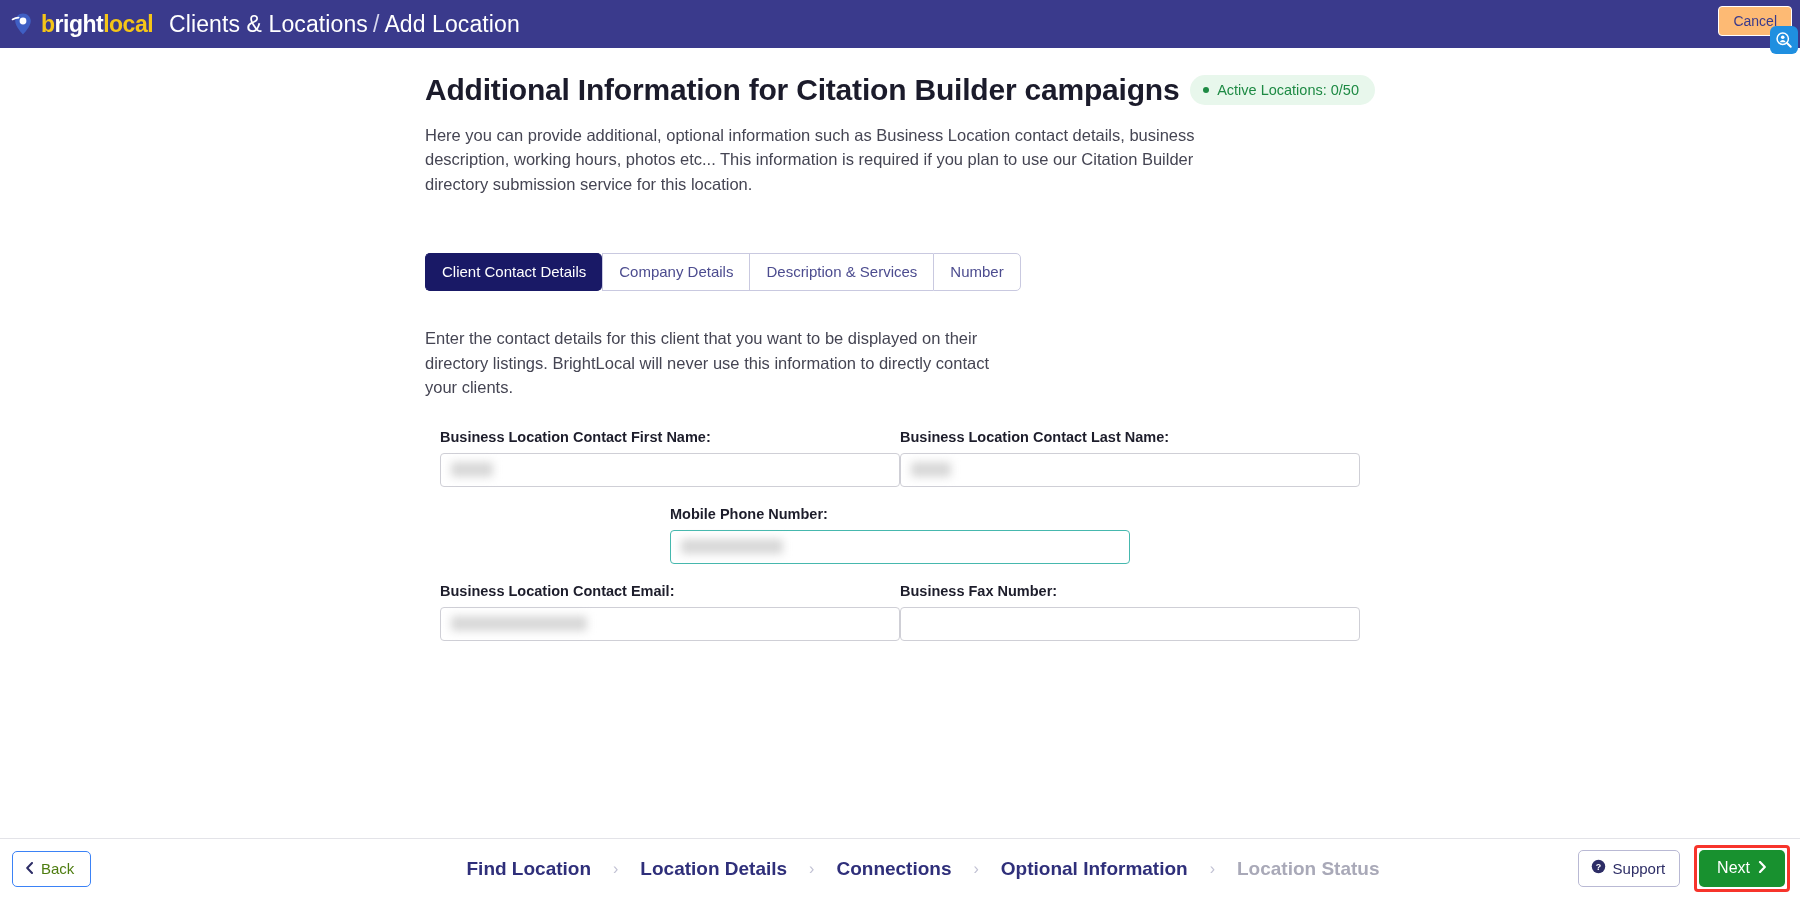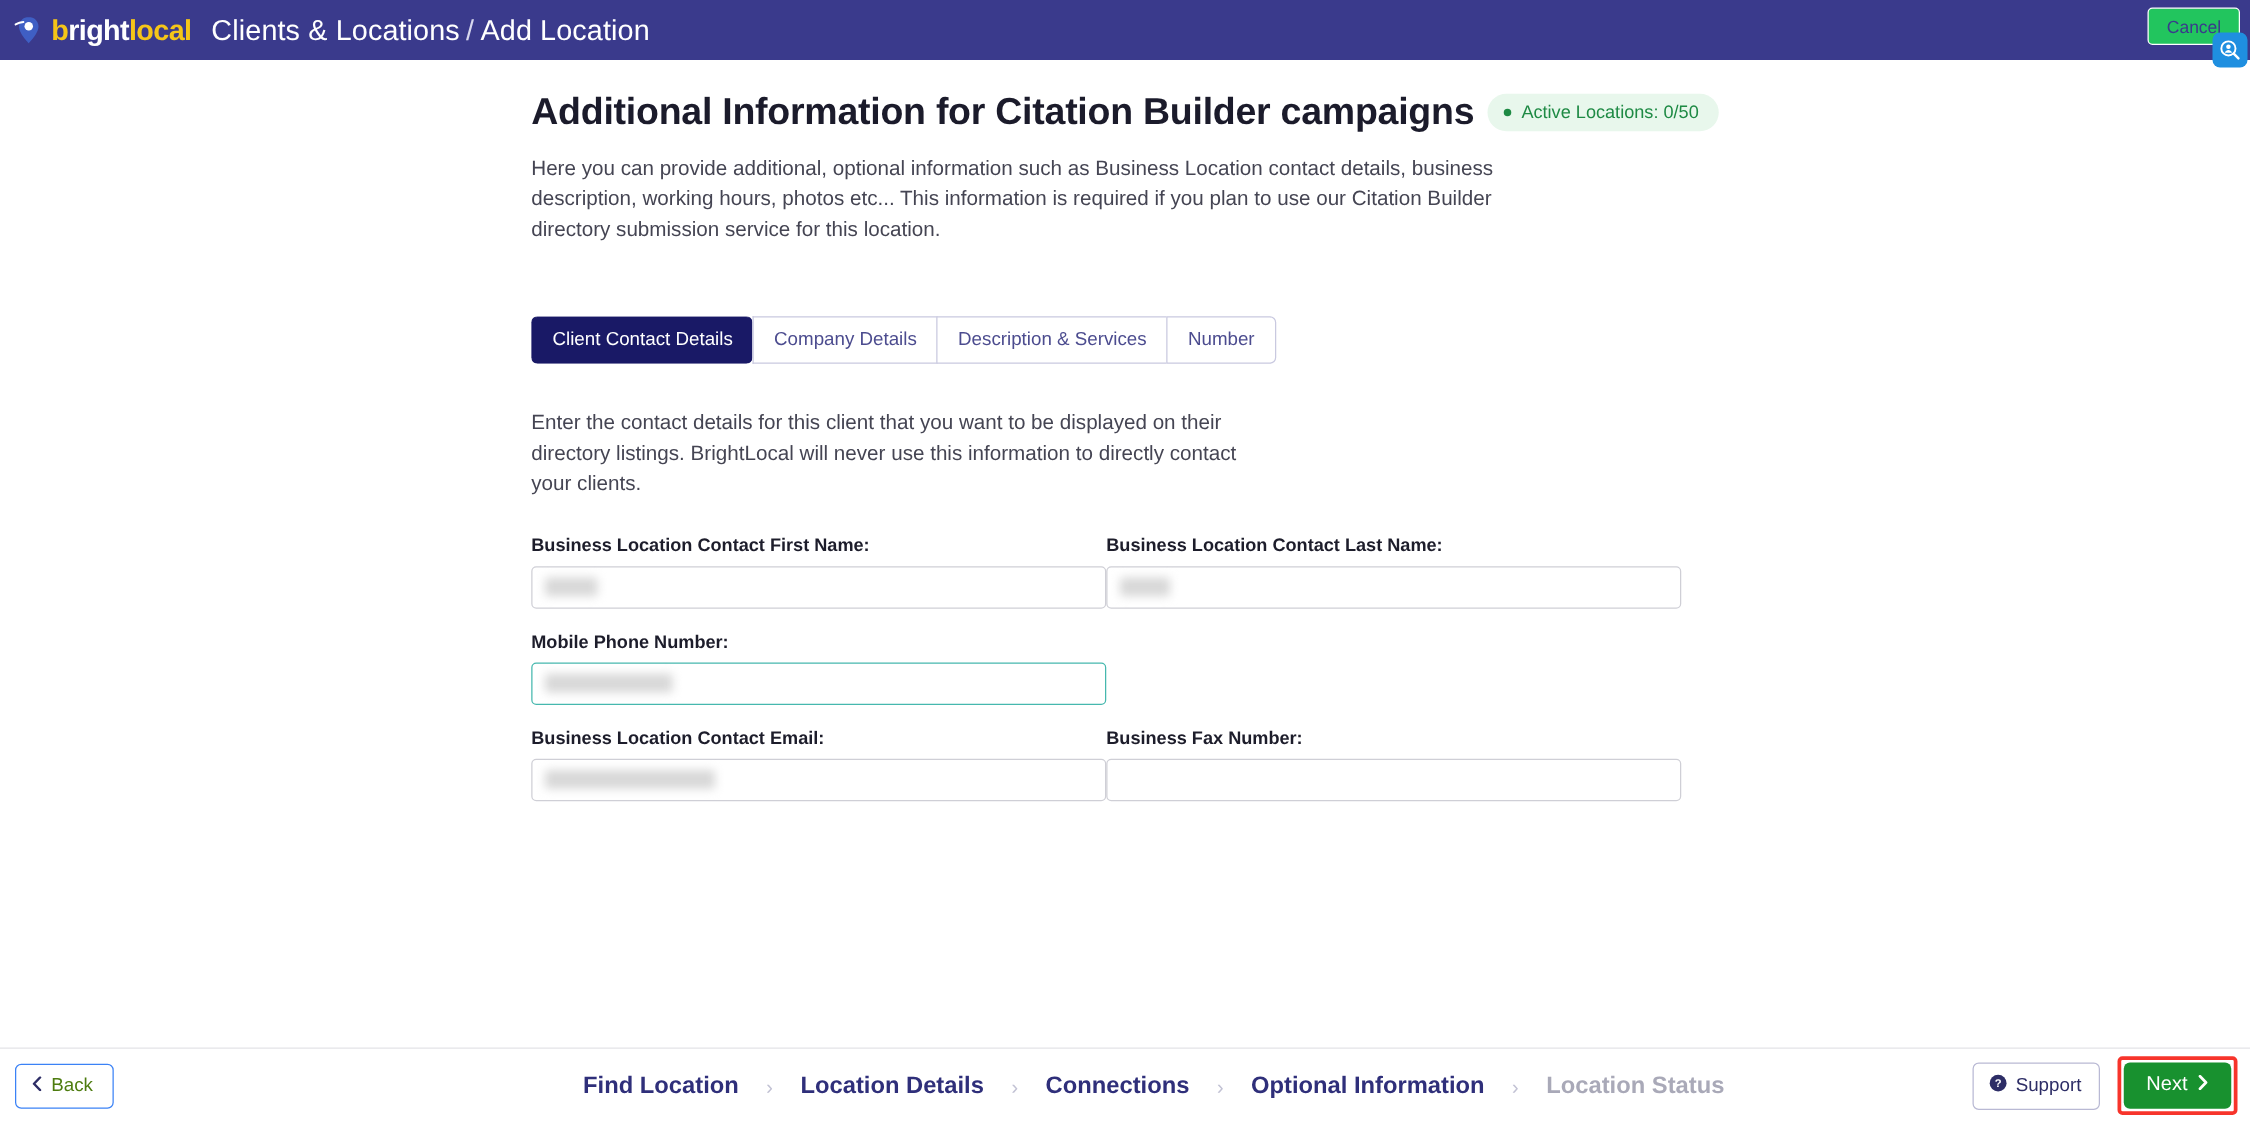--- a/index.html
+++ b/index.html
@@ -30,21 +30,21 @@
   .logo-text .c2 { color: #ffffff; }
   .logo-text .c3 { color: #f5c518; }
   .breadcrumb-title {
     color: #ffffff; font-size: 23px; font-weight: 400;
     letter-spacing: 0.1px; white-space: nowrap;
   }
   .breadcrumb-title .sep { color: #d7d7ee; margin: 0 5px; }
 
   .cancel-btn {
     position: absolute; top: 6px; right: 8px;
-    background: #22c55e; color: #3a3a8c;
+    background: #fdba74; color: #3a3a8c;
     border: 1px solid #ffffff; border-radius: 4px;
     padding: 6px 14px; font-size: 14px; cursor: pointer;
     font-family: "Liberation Sans", sans-serif;
   }
   .acct-badge {
     position: absolute; top: 26px; right: 2px;
     width: 28px; height: 28px; border-radius: 6px;
     background: #1f8fe0;
     display: flex; align-items: center; justify-content: center;
     cursor: pointer;
@@ -97,21 +97,21 @@
     font-weight: 400;
   }
 
   .section-desc {
     margin-top: 35px; width: 585px;
     font-size: 16.5px; line-height: 1.48; color: #454553;
   }
 
   
   .form { margin-top: 30px; width: 950px; }
-  .frow { display: flex; margin-bottom: 19px; }
+  .frow { display: flex; margin-bottom: 19px; justify-content: center; }
   .fcol { width: 460px; }
   .flabel {
     display: block; font-size: 14.5px; font-weight: bold;
     color: #1d1d2b; margin-bottom: 8px;
   }
   .finput {
     width: 460px; height: 34px;
     border: 1px solid #cfcfd6; border-radius: 4px;
     background: #ffffff;
     font-size: 14px; color: #555; padding: 0 10px;
@@ -137,21 +137,21 @@
   .back-btn {
     margin-left: 12px;
     border: 1px solid #3b82f6; border-radius: 5px;
     background: #ffffff; color: #4d7c0f;
     font-size: 15px; padding: 8px 16px 9px 12px;
     display: flex; align-items: center; gap: 7px; cursor: pointer;
     font-family: "Liberation Sans", sans-serif;
   }
   .steps {
     position: absolute; left: 50%; transform: translateX(-50%);
-    display: flex; align-items: flex-end; gap: 0; padding-left: 46px;
+    display: flex; align-items: center; gap: 0; padding-left: 46px;
   }
   .step {
     font-size: 19px; font-weight: bold; color: #2f2f7a;
     cursor: pointer; white-space: nowrap;
   }
   .step.inactive { color: #a9a9b8; cursor: default; }
   .step-sep { color: #c2c2d4; font-size: 16px; margin: 0 22px; }
   .footer-right {
     margin-left: auto; display: flex; align-items: center;
     gap: 0; padding-right: 10px;

